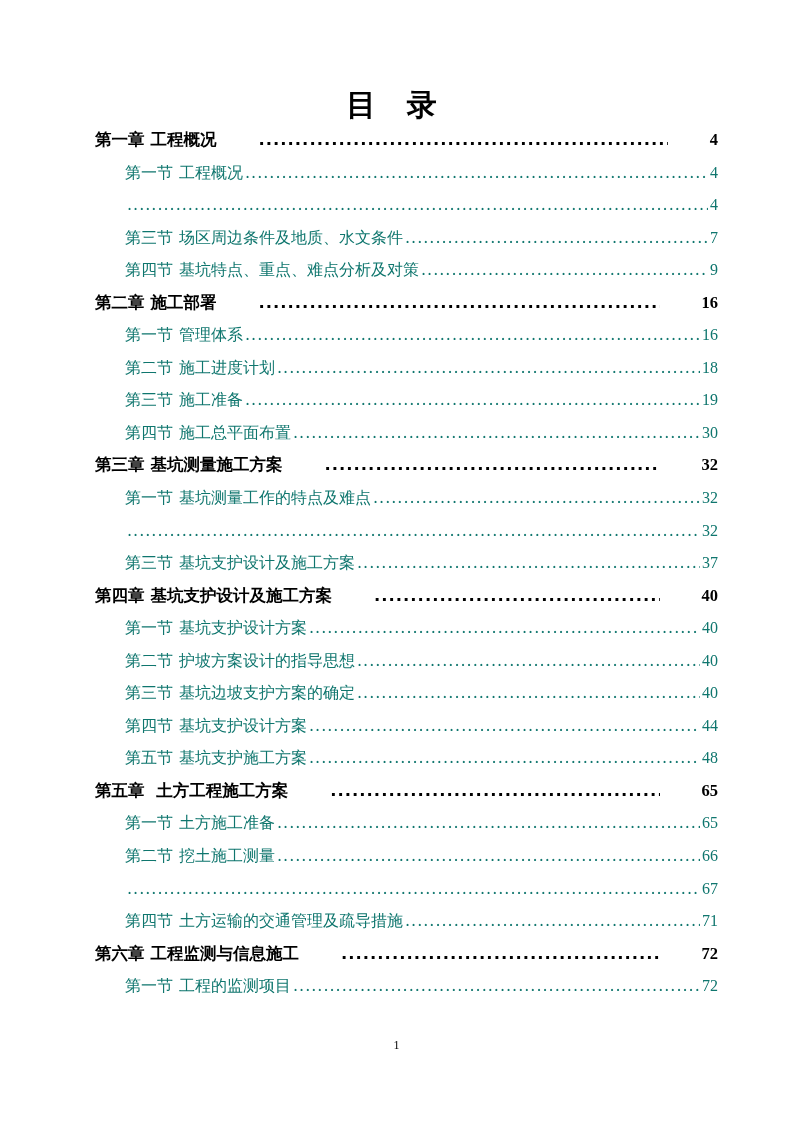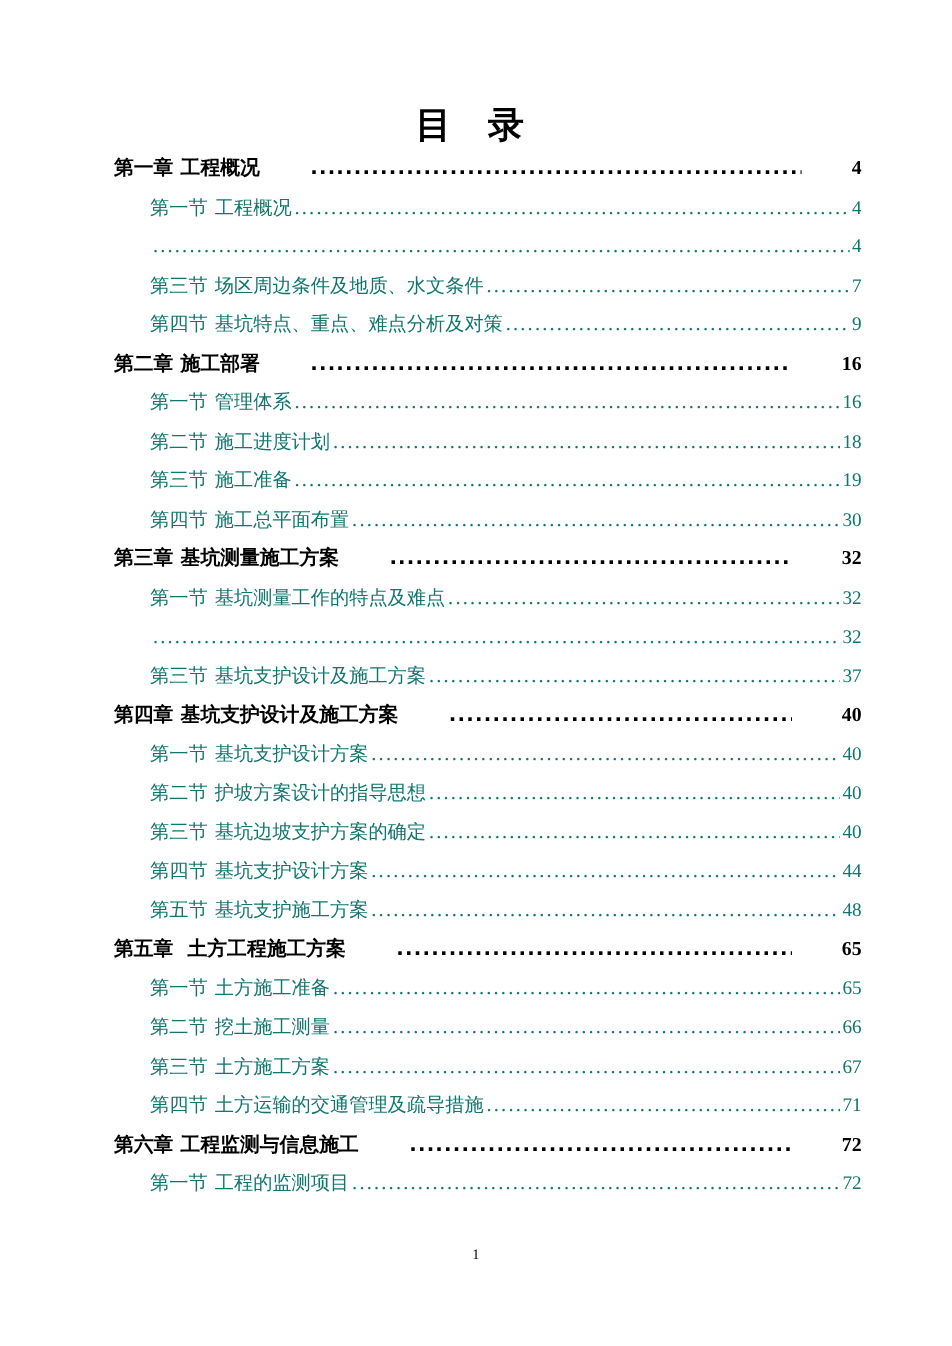--- a/index.html
+++ b/index.html
@@ -137,21 +137,20 @@
       <span class="label"><span class="num">第一节</span><span class="text">土方施工准备</span></span>
       <span class="leader"></span>
       <span class="page">65</span>
     </div>
     <div class="entry section">
       <span class="label"><span class="num">第二节</span><span class="text">挖土施工测量</span></span>
       <span class="leader"></span>
       <span class="page">66</span>
     </div>
     <div class="entry section">
-      <span class="label"><span class="num">第三节</span><span class="text">土方施工方案</span></span>
       <span class="leader"></span>
       <span class="page">67</span>
     </div>
     <div class="entry section">
       <span class="label"><span class="num">第四节</span><span class="text">土方运输的交通管理及疏导措施</span></span>
       <span class="leader"></span>
       <span class="page">71</span>
     </div>
     <div class="entry chapter">
       <span class="label"><span class="num">第六章</span><span class="text">工程监测与信息施工</span></span>

